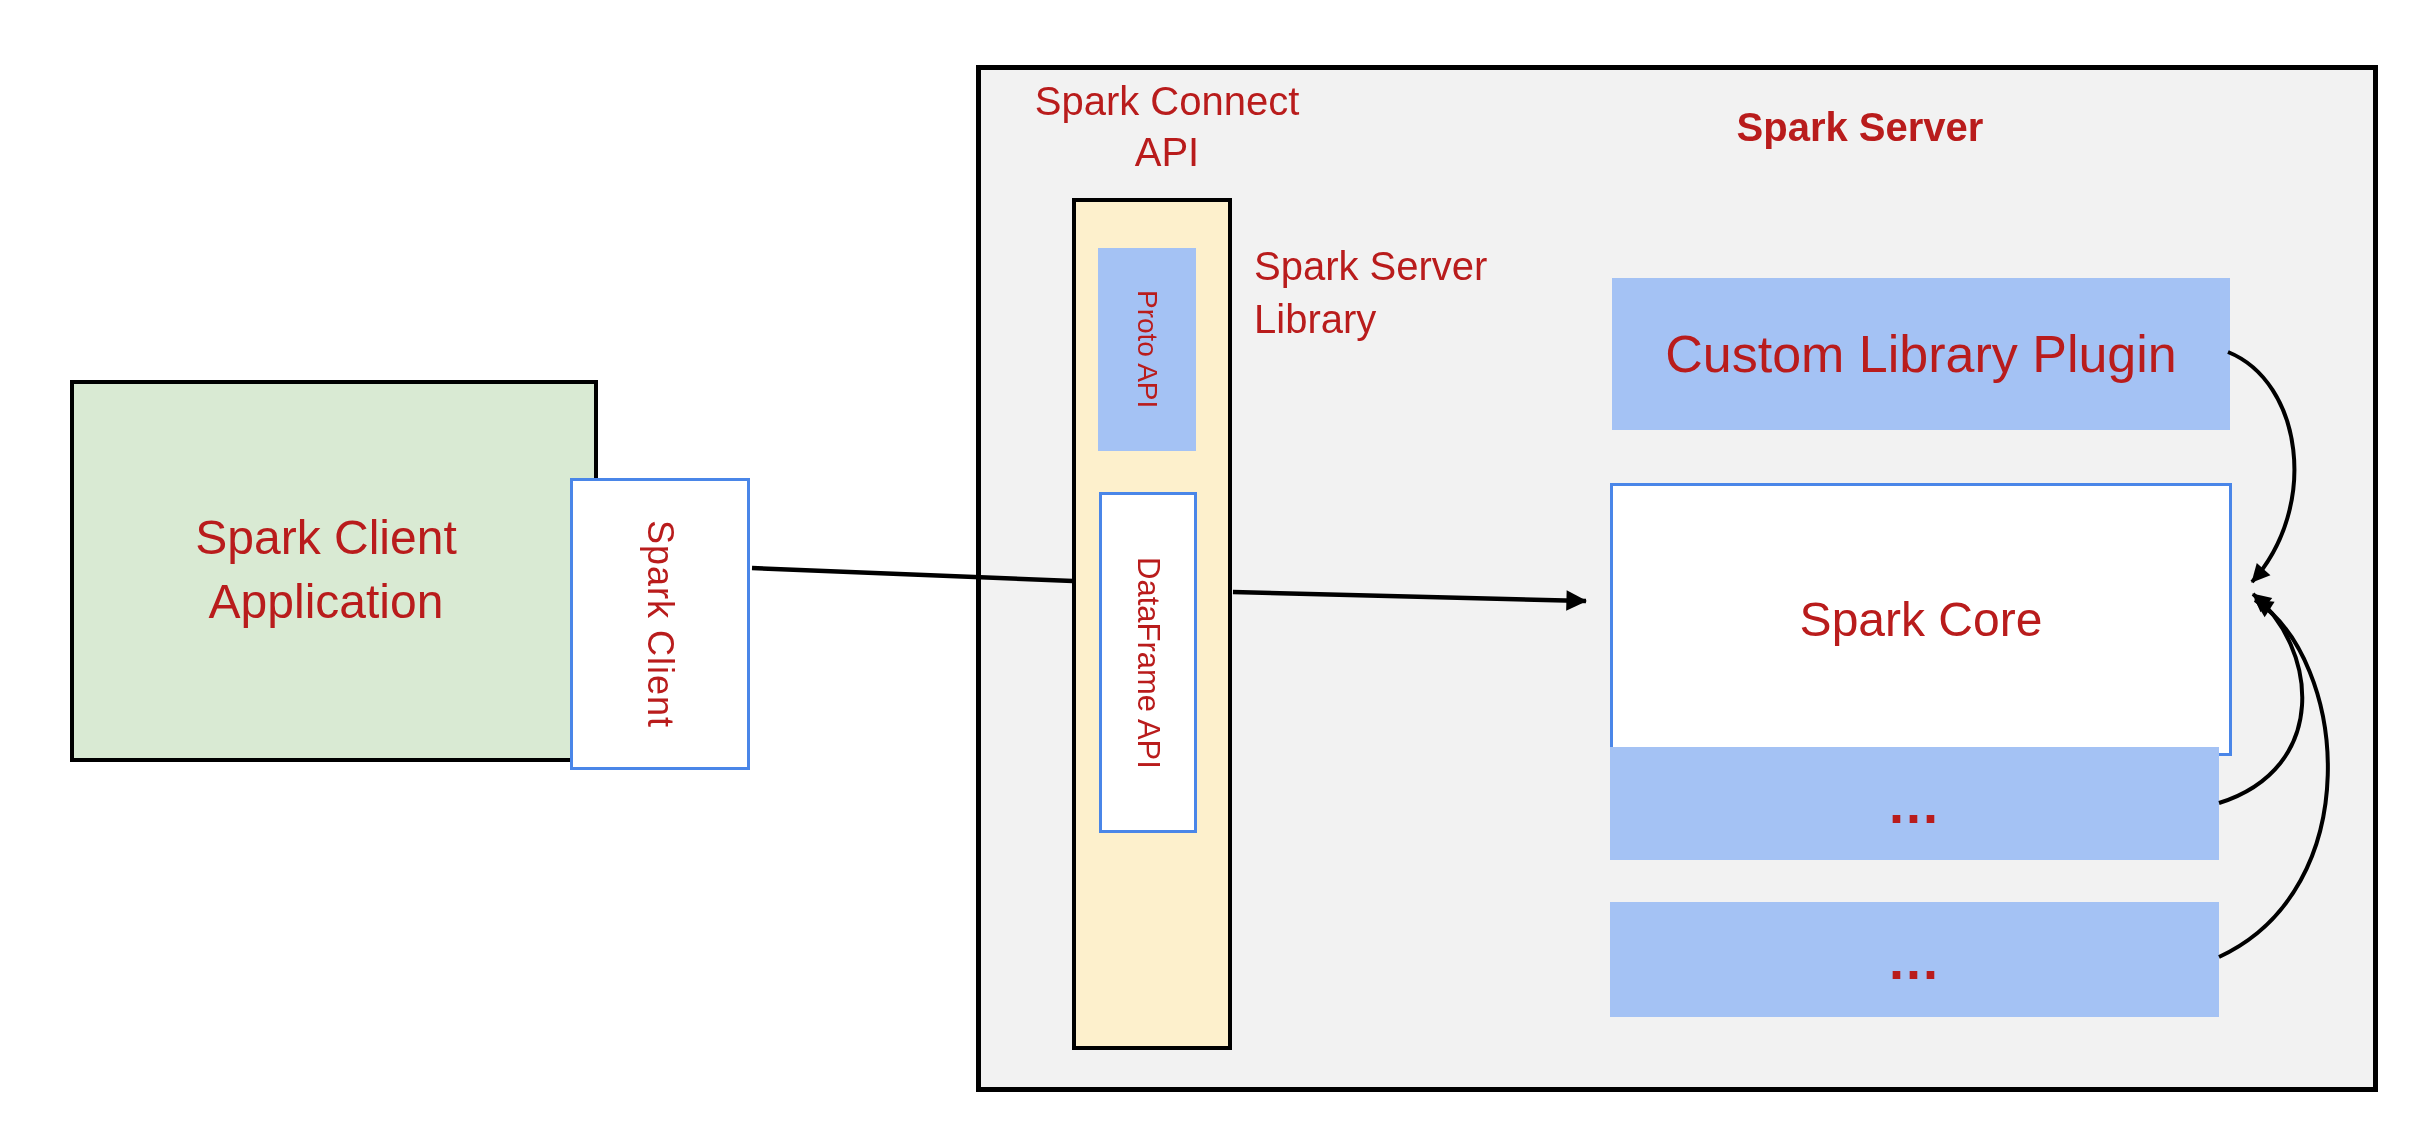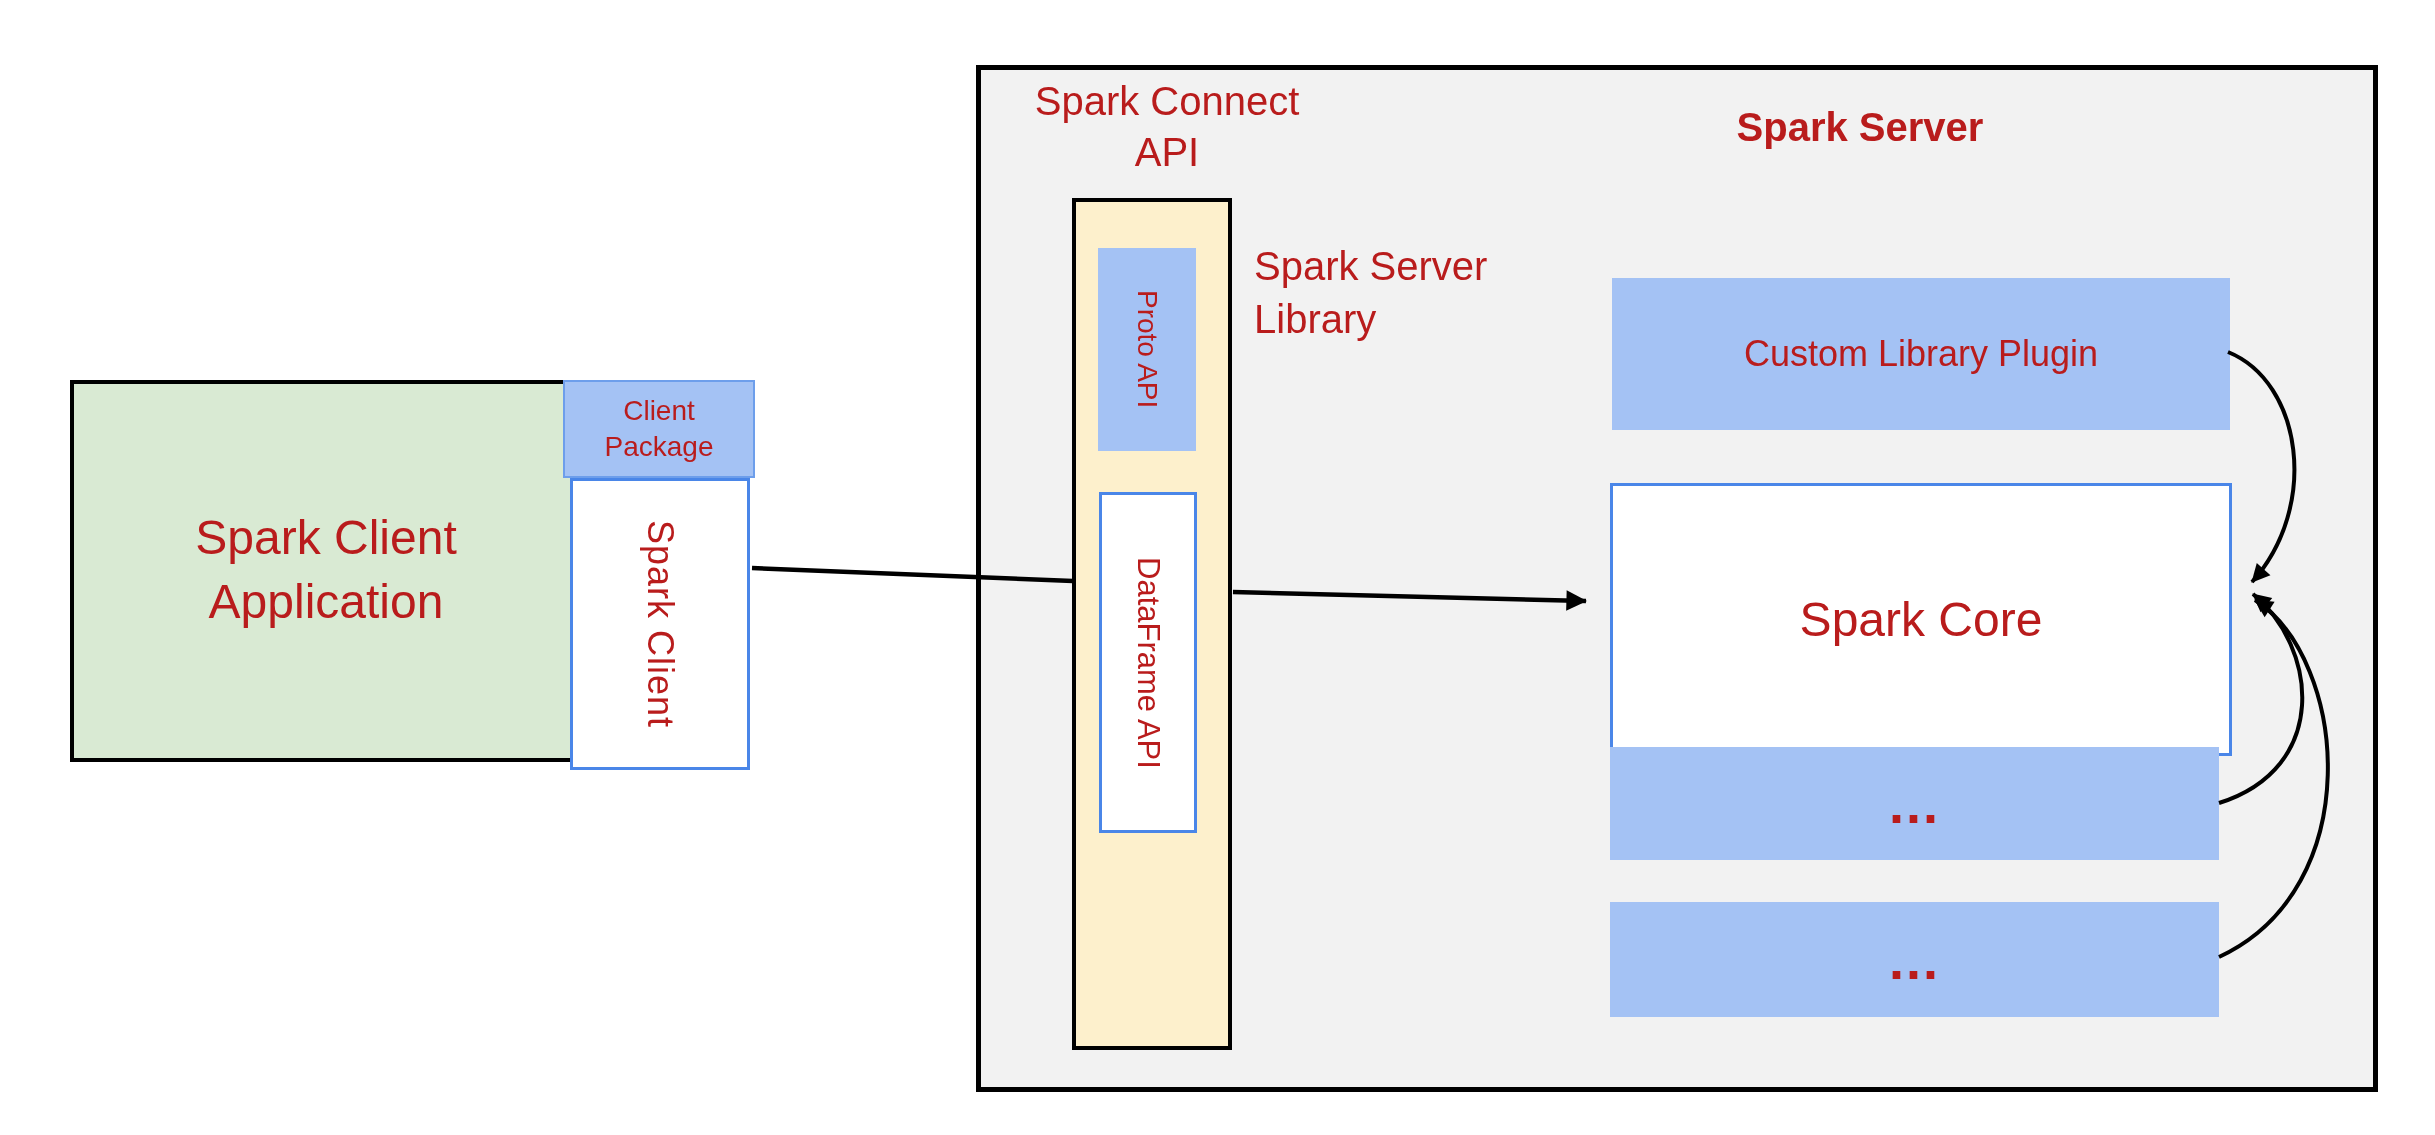--- a/index.html
+++ b/index.html
@@ -17,45 +17,41 @@
   .white-box{background:#ffffff;border:3px solid #4a86e8;z-index:3;}
   .vtext{writing-mode:vertical-rl;text-orientation:mixed;}
   .app-label{font-size:48px;line-height:64px;text-align:center;z-index:2;}
   .pkg-label{font-size:28px;line-height:36px;}
   .vclient{font-size:36px;letter-spacing:1px;}
   .vproto{font-size:28px;}
   .vdataframe{font-size:31px;}
   .connect-label{font-size:40px;line-height:51px;text-align:center;z-index:2;}
   .server-title{font-size:40px;font-weight:bold;text-align:center;z-index:2;}
   .library-label{font-size:40px;line-height:53px;text-align:left;z-index:2;}
-  .plugin-label{font-size:36px;}
+  .plugin-label{font-size:52px;}
   .core-label{font-size:48px;}
   .dots-label{font-size:54px;font-weight:bold;letter-spacing:2px;}
   svg.connectors{position:absolute;left:0;top:0;z-index:4;pointer-events:none;}
 </style>
 </head>
 <body>
 
 <div class="canvas">
 
   <div class="box gray-box" style="left:976px;top:65px;width:1402px;height:1027px;"></div>
 
   <div class="lbl connect-label" style="left:1015px;top:76px;width:304px;">Spark Connect
 API</div>
 
   <div class="lbl server-title" style="left:1660px;top:105px;width:400px;">Spark Server</div>
 
   <div class="box green-box" style="left:70px;top:380px;width:528px;height:382px;"></div>
   <div class="lbl app-label" style="left:70px;top:506px;width:512px;">Spark Client
 Application</div>
 
-  <div class="box blue-box bordered pkg-label" style="left:563px;top:380px;width:192px;height:98px;">
-    <span class="lbl-inner" style="white-space:pre-line;">Client
-Package</span>
-  </div>
 
   <div class="box white-box" style="left:570px;top:478px;width:180px;height:292px;">
     <span class="vtext vclient">Spark Client</span>
   </div>
 
   <div class="box yellow-box" style="left:1072px;top:198px;width:160px;height:852px;"></div>
 
   <div class="box blue-box" style="left:1098px;top:248px;width:98px;height:203px;">
     <span class="vtext vproto">Proto API</span>
   </div>

